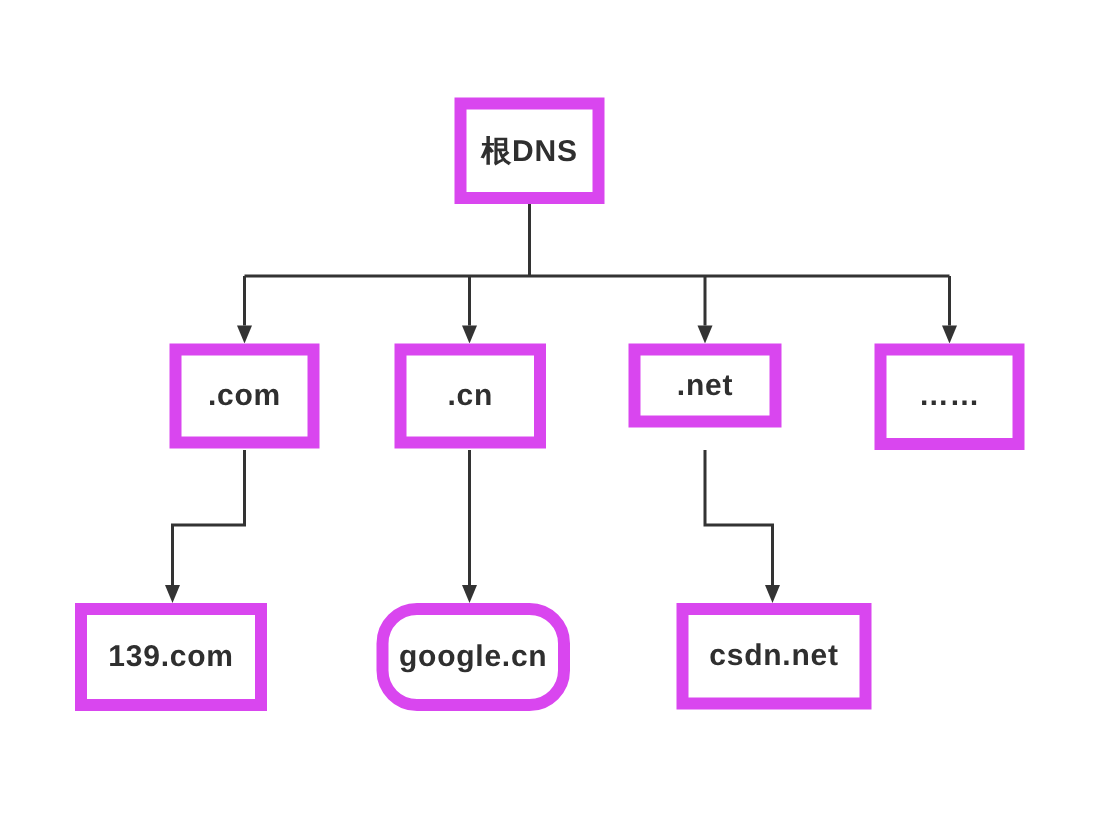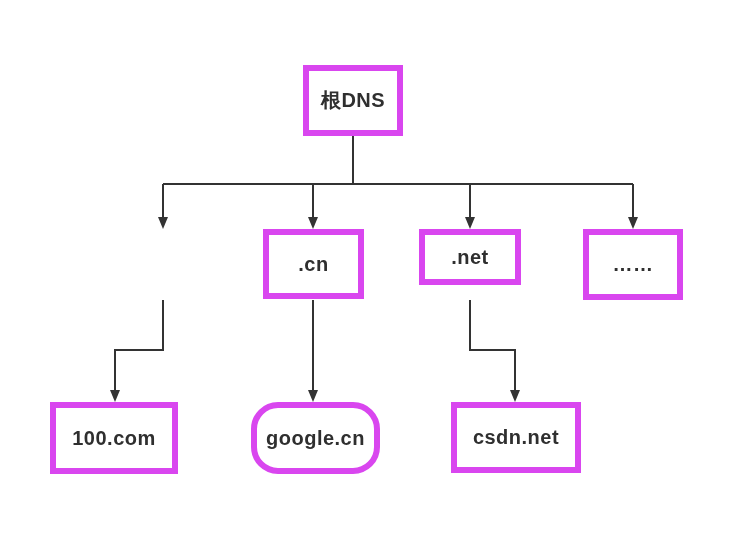--- a/index.html
+++ b/index.html
@@ -19,21 +19,21 @@
     position: absolute;
     left: 0;
     top: 0;
     width: 740px;
     height: 546px;
     pointer-events: none;
   }
   .node {
     position: absolute;
     box-sizing: border-box;
-    border: 6px solid #d946ef;
+    border: 8px solid #d946ef;
     background: #ffffff;
     display: flex;
     align-items: center;
     justify-content: center;
     color: #2f2f2f;
     font-weight: bold;
     font-size: 20px;
     letter-spacing: 0.5px;
     white-space: nowrap;
   }
@@ -89,32 +89,35 @@
     <g>
       <path d="M470,300 V350 H515 V390"></path>
       <polygon points="510,390 520,390 515,402" fill="#333333" stroke="none"></polygon>
     </g>
   </svg>
 
   <div class="node node-root">
     <span>根DNS</span>
   </div>
 
+  <div class="node node-com">
+    <span>.com</span>
+  </div>
   <div class="node node-cn">
     <span>.cn</span>
   </div>
   <div class="node node-net">
     <span>.net</span>
   </div>
   <div class="node node-more">
     <span>……</span>
   </div>
 
   <div class="node node-163">
-    <span>100.com</span>
+    <span>139.com</span>
   </div>
   <div class="node node-google">
     <span>google.cn</span>
   </div>
   <div class="node node-csdn">
     <span>csdn.net</span>
   </div>
 
 </div>
 

